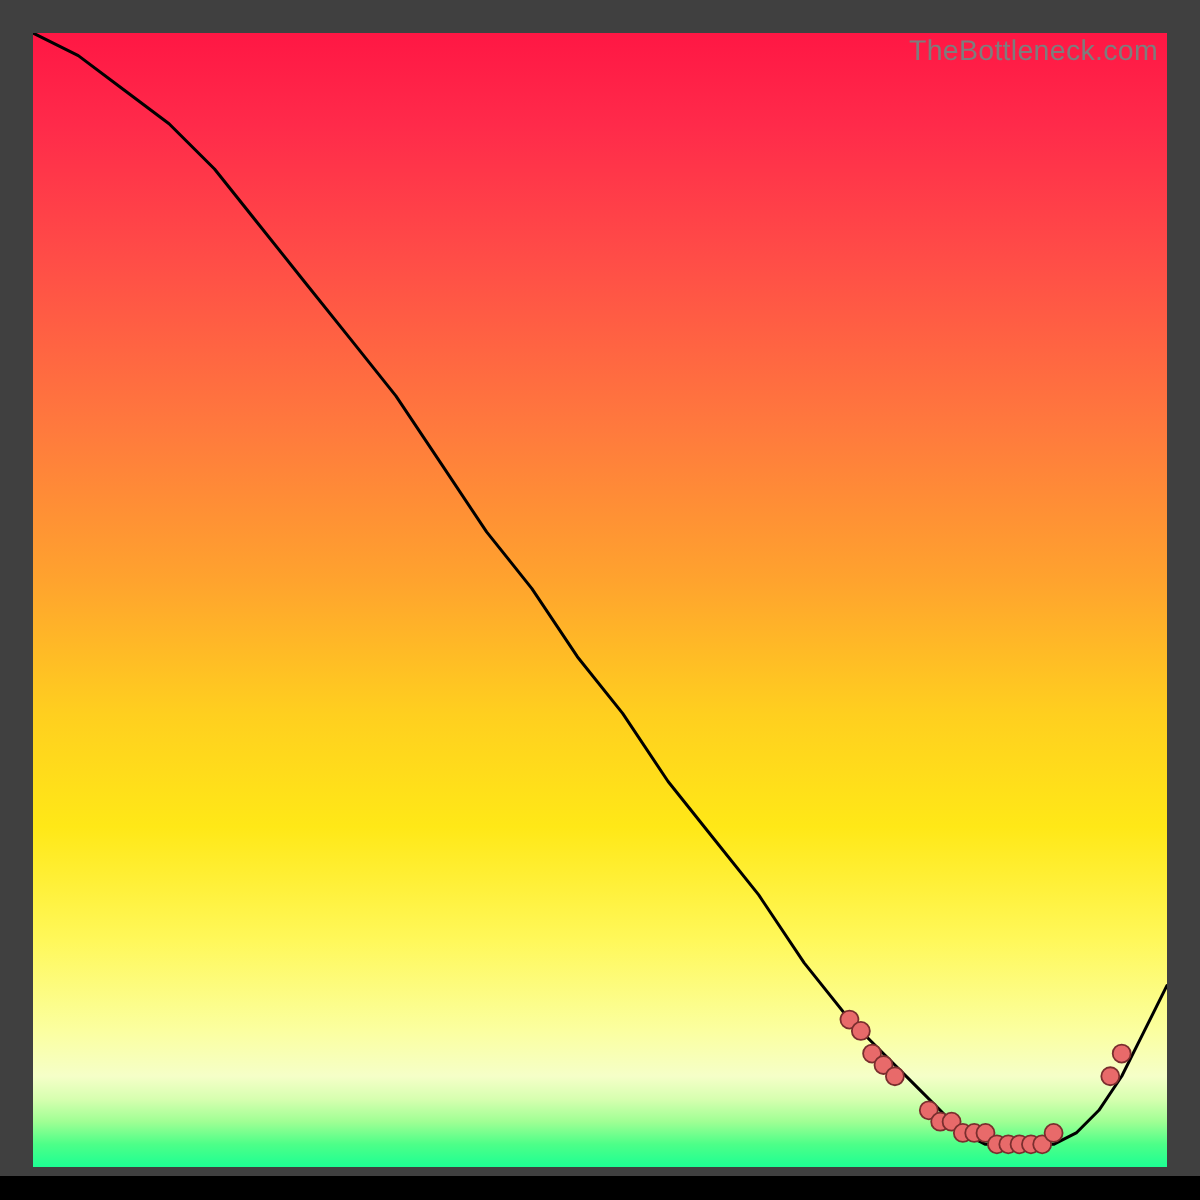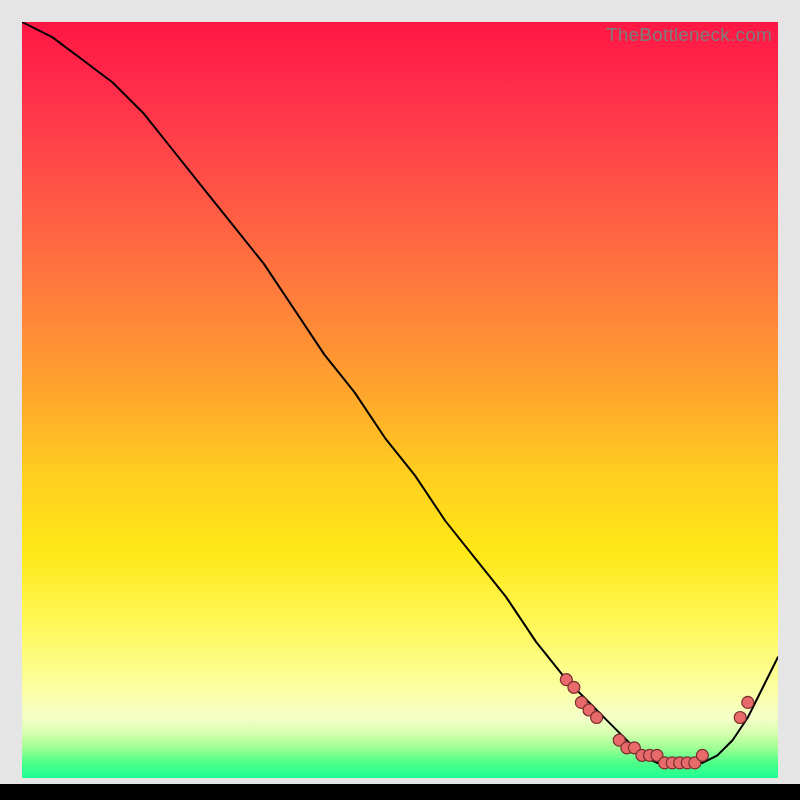--- a/index.html
+++ b/index.html
@@ -7,21 +7,21 @@
     padding: 0;
     width: 800px;
     height: 800px;
     background: #000000;
     overflow: hidden;
   }
   .canvas-wrap {
     position: relative;
     width: 800px;
     height: 784px;
-    background: #e5e5e5;
+    background: #404040;
   }
   .plot-area {
     position: absolute;
     left: 22px;
     top: 22px;
     width: 756px;
     height: 756px;
     
     background: linear-gradient(
       to bottom,

